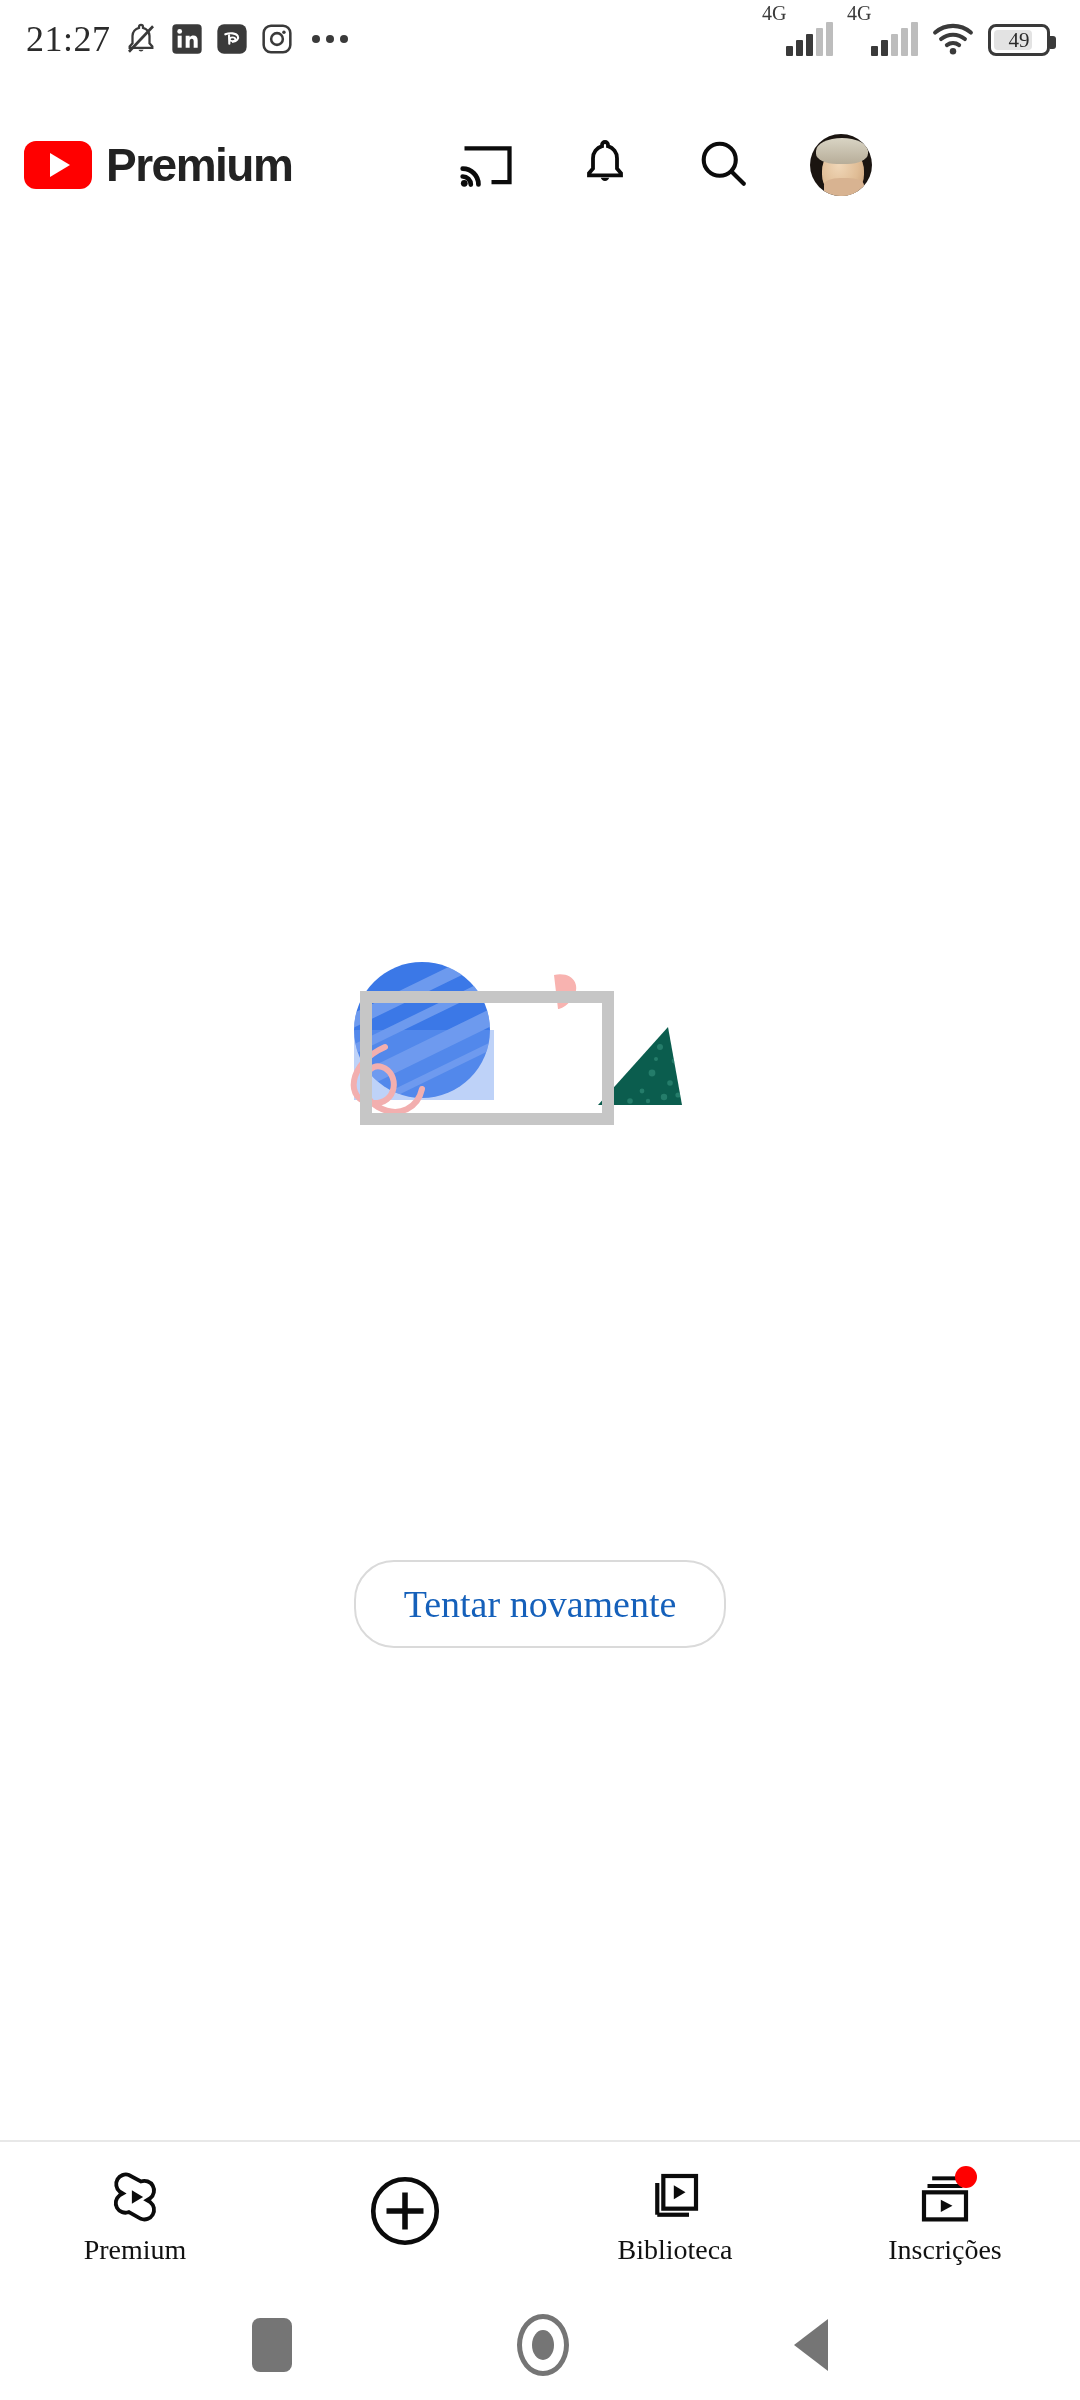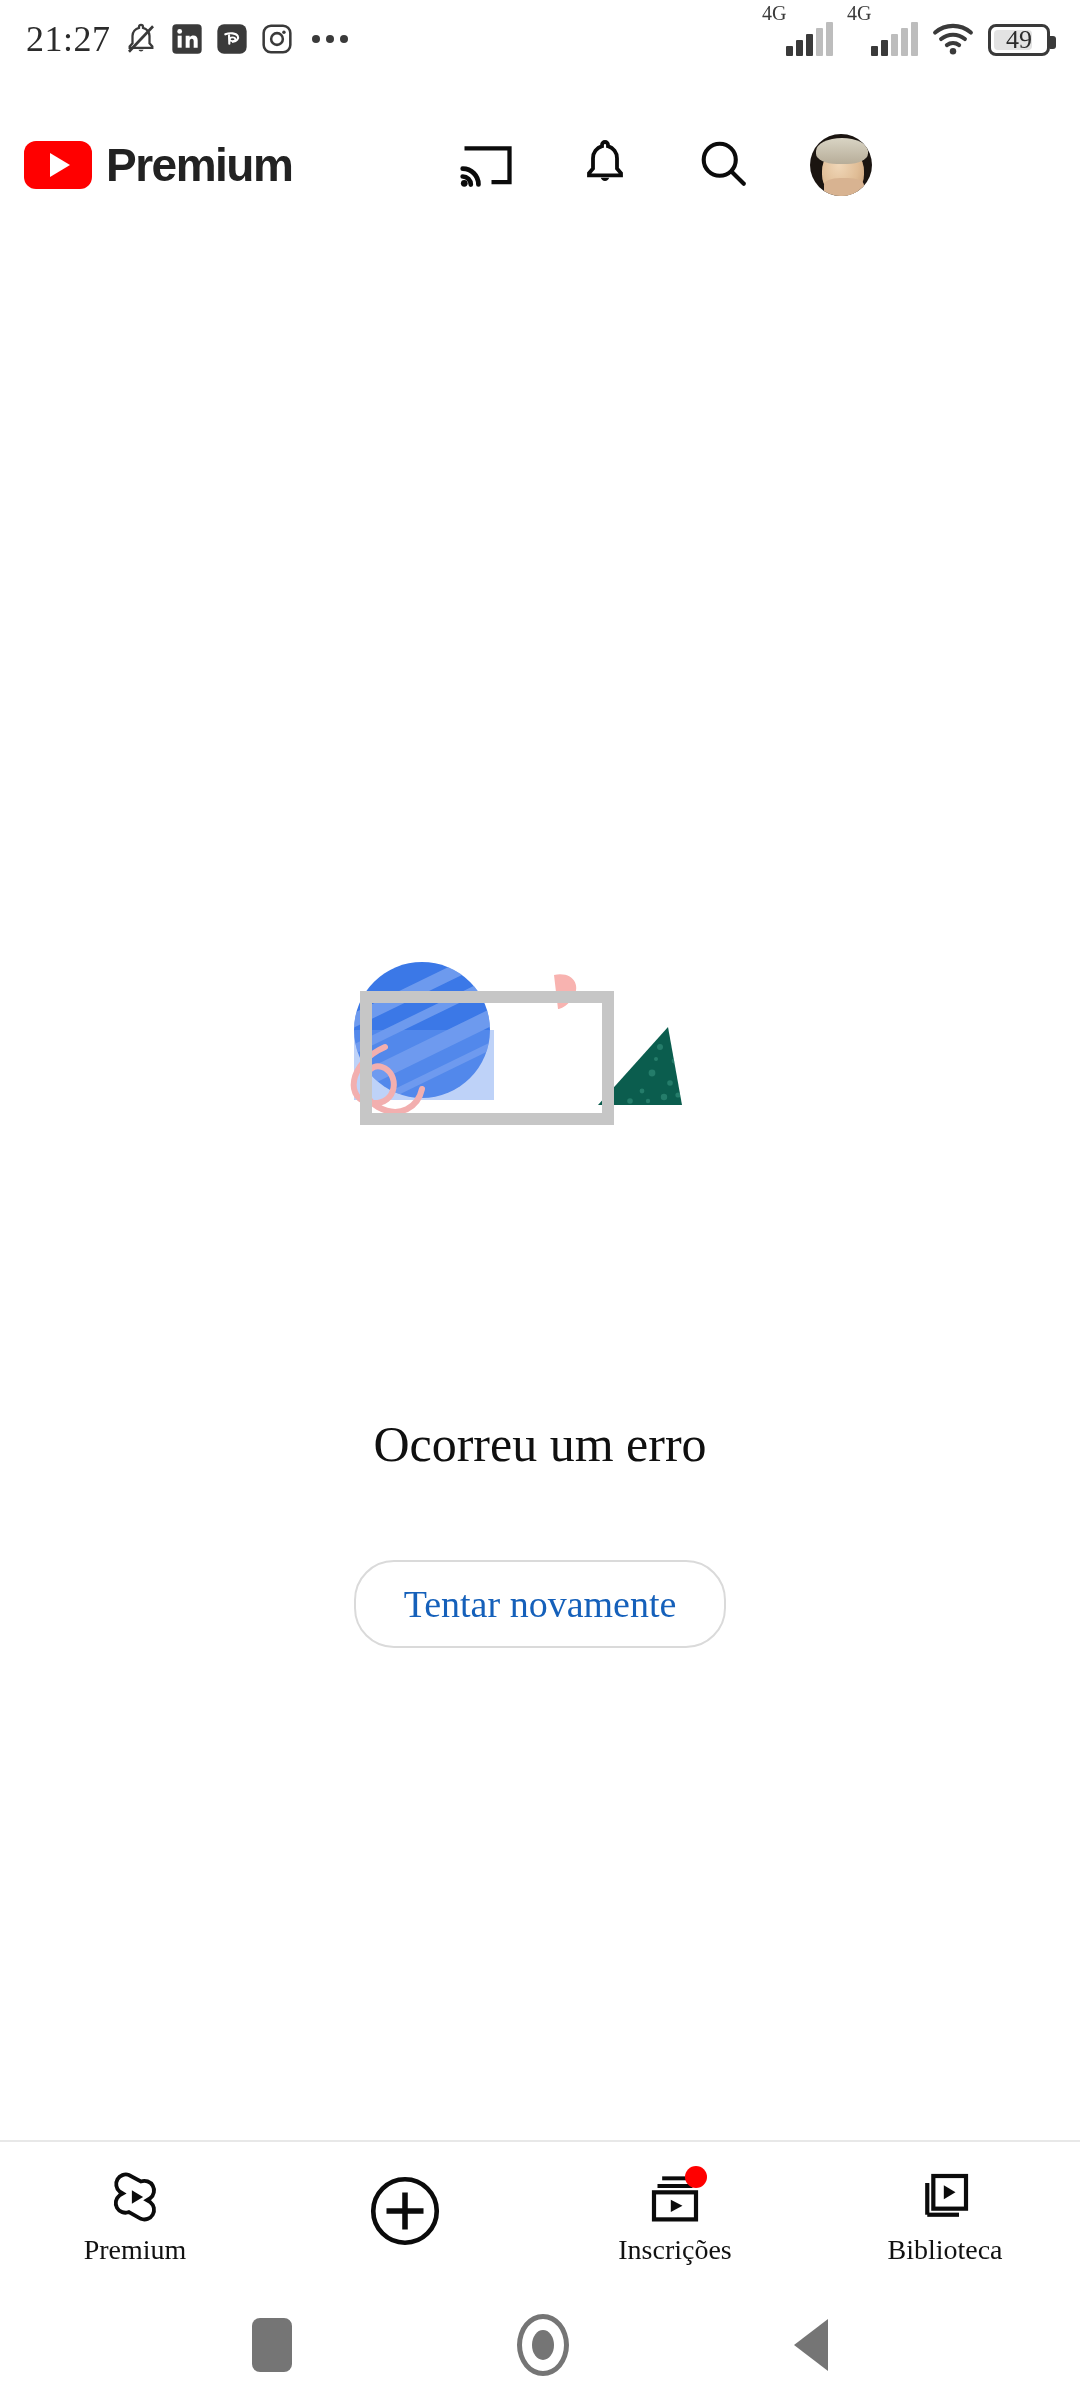--- a/index.html
+++ b/index.html
@@ -29,21 +29,21 @@
             font-family:"Liberation Serif",serif; }
   .sig .bars { display:flex; align-items:flex-end; gap:3px; margin-left:22px; }
   .sig .bars b { display:block; width:7px; background:#bdbdbd; border-radius:1px; }
   .sig .bars b.on { background:#3a3a3a; }
 
   .batt { position:relative; width:62px; height:32px; border:3px solid #3a3a3a;
           border-radius:8px; display:flex; align-items:center; justify-content:center; }
   .batt:after { content:""; position:absolute; right:-9px; top:9px; width:6px; height:13px;
                 background:#3a3a3a; border-radius:0 3px 3px 0; }
   .batt .fill { position:absolute; left:3px; top:3px; bottom:3px; width:38px; background:#e3e3e3; border-radius:4px; }
-  .batt .num { position:relative; font-size:26px; color:#2b2b2b; line-height:1; z-index:2; }
+  .batt .num { position:relative; font-size:21px; color:#2b2b2b; line-height:1; z-index:2; }
 
   
   .appbar {
     position:absolute; top:122px; left:0; width:924px; height:86px;
     display:flex; align-items:center; padding:0 24px;
   }
   .brand { display:flex; align-items:center; gap:14px; }
   .yt-logo { width:68px; height:48px; border-radius:12px; background:#FF0000;
              display:flex; align-items:center; justify-content:center; }
   .yt-logo .tri { width:0; height:0; border-left:20px solid #fff;
@@ -272,21 +272,20 @@
             <circle cx="326" cy="104" r="2" fill="#3f9b85"></circle>
           <circle cx="318" cy="146" r="2.2" fill="#3f9b85"></circle>
             <circle cx="344" cy="86" r="2" fill="#3f9b85"></circle>
         </g>
       </g>
 
       <rect x="36" y="42" width="242" height="122" fill="none" stroke="#c6c6c6" stroke-width="12"></rect>
     </svg>
   </div>
 
-  <div class="err-title">Ocorreu um erro</div>
   <div class="retry-wrap">
     <button class="retry">Tentar novamente</button>
   </div>
 
   <div class="bottomnav">
 
 
     <div class="navitem">
       <span class="navicon">
         <svg width="54" height="54" viewBox="0 0 24 24">
@@ -299,46 +298,46 @@
 
     <div class="navitem">
       <span class="navicon">
         <svg width="74" height="74" viewBox="0 0 24 24">
           <circle cx="12" cy="12" r="10.3" fill="none" stroke="#0b0b0b" stroke-width="1.5"></circle>
           <line x1="12" y1="6" x2="12" y2="18" stroke="#0b0b0b" stroke-width="1.8"></line>
           <line x1="6" y1="12" x2="18" y2="12" stroke="#0b0b0b" stroke-width="1.8"></line>
         </svg>
       </span>
       <span class="navlabel"></span>
+    </div>
+
+    <div class="navitem">
+      <span class="navicon">
+        <svg width="56" height="52" viewBox="0 0 24 22">
+          <rect x="7" y="2" width="14" height="14" fill="none" stroke="#0b0b0b" stroke-width="1.8"></rect>
+          <path d="M11.5 6 L16.5 9 L11.5 12 Z" fill="#0b0b0b"></path>
+          <line x1="4.4" y1="5" x2="4.4" y2="18.6" stroke="#0b0b0b" stroke-width="1.8"></line>
+          <line x1="4.4" y1="18.6" x2="18" y2="18.6" stroke="#0b0b0b" stroke-width="1.8"></line>
+        </svg>
+      </span>
+      <span class="navlabel">Biblioteca</span>
     </div>
 
     <div class="navitem">
       <span class="navicon">
         <svg width="56" height="52" viewBox="0 0 24 22">
           <line x1="6.5" y1="3" x2="17.5" y2="3" stroke="#0b0b0b" stroke-width="1.7"></line>
           <line x1="4.5" y1="6.3" x2="19.5" y2="6.3" stroke="#0b0b0b" stroke-width="1.7"></line>
           <rect x="3" y="9" width="18" height="11.6" fill="none" stroke="#0b0b0b" stroke-width="1.8"></rect>
           <path d="M10.2 12.2 L15.2 14.8 L10.2 17.4 Z" fill="#0b0b0b"></path>
         </svg>
         <span class="badge"></span>
       </span>
       <span class="navlabel">Inscrições</span>
     </div>
-
-    <div class="navitem">
-      <span class="navicon">
-        <svg width="56" height="52" viewBox="0 0 24 22">
-          <rect x="7" y="2" width="14" height="14" fill="none" stroke="#0b0b0b" stroke-width="1.8"></rect>
-          <path d="M11.5 6 L16.5 9 L11.5 12 Z" fill="#0b0b0b"></path>
-          <line x1="4.4" y1="5" x2="4.4" y2="18.6" stroke="#0b0b0b" stroke-width="1.8"></line>
-          <line x1="4.4" y1="18.6" x2="18" y2="18.6" stroke="#0b0b0b" stroke-width="1.8"></line>
-        </svg>
-      </span>
-      <span class="navlabel">Biblioteca</span>
-    </div>
   </div>
 
   <div class="sysnav">
     <span class="sys-recent"></span>
     <span class="sys-home">
         <i></i>
       </span>
     <span class="sys-back"></span>
   </div>
 

